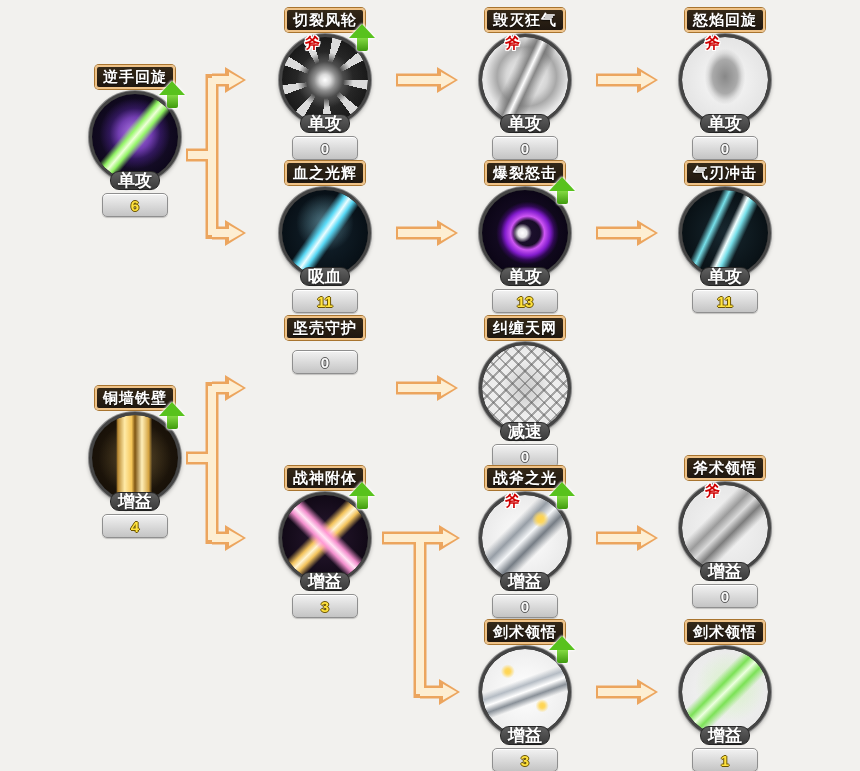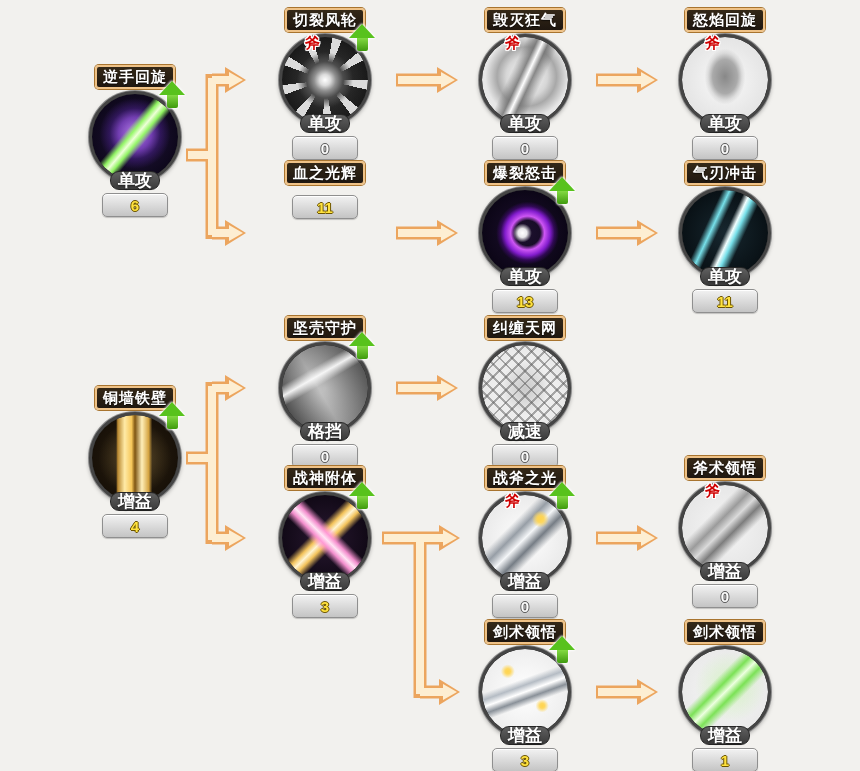--- a/index.html
+++ b/index.html
@@ -238,20 +238,26 @@
     <div class="axe">斧</div>
     <div class="type-label">单攻</div>
   </div>
   <div class="value-badge">
       <span class="pts">0</span>
     </div>
 </div>
 
 <div class="node" style="left:267px;top:161px">
   <div class="title">血之光辉</div>
+  <div class="circle-wrap">
+    <div class="circle">
+        <div class="art art-xuezhi"></div>
+      </div>
+    <div class="type-label">吸血</div>
+  </div>
   <div class="value-badge">
       <span class="pts nonzero">11</span>
     </div>
 </div>
 
 <div class="node" style="left:467px;top:161px">
   <div class="title">爆裂怒击</div>
   <div class="circle-wrap">
     <div class="circle">
         <div class="art art-baolie"></div>
@@ -275,30 +281,20 @@
       </div>
     <div class="type-label">单攻</div>
   </div>
   <div class="value-badge">
       <span class="pts nonzero">11</span>
     </div>
 </div>
 
 <div class="node" style="left:267px;top:316px">
   <div class="title">坚壳守护</div>
-  <div class="circle-wrap">
-    <div class="circle">
-        <div class="art art-jianke"></div>
-      </div>
-    <div class="uparrow">
-        <div class="head"></div>
-        <div class="stem"></div>
-      </div>
-    <div class="type-label">格挡</div>
-  </div>
   <div class="value-badge">
       <span class="pts">0</span>
     </div>
 </div>
 
 <div class="node" style="left:467px;top:316px">
   <div class="title">纠缠天网</div>
   <div class="circle-wrap">
     <div class="circle">
         <div class="art art-jiuchan"></div>

